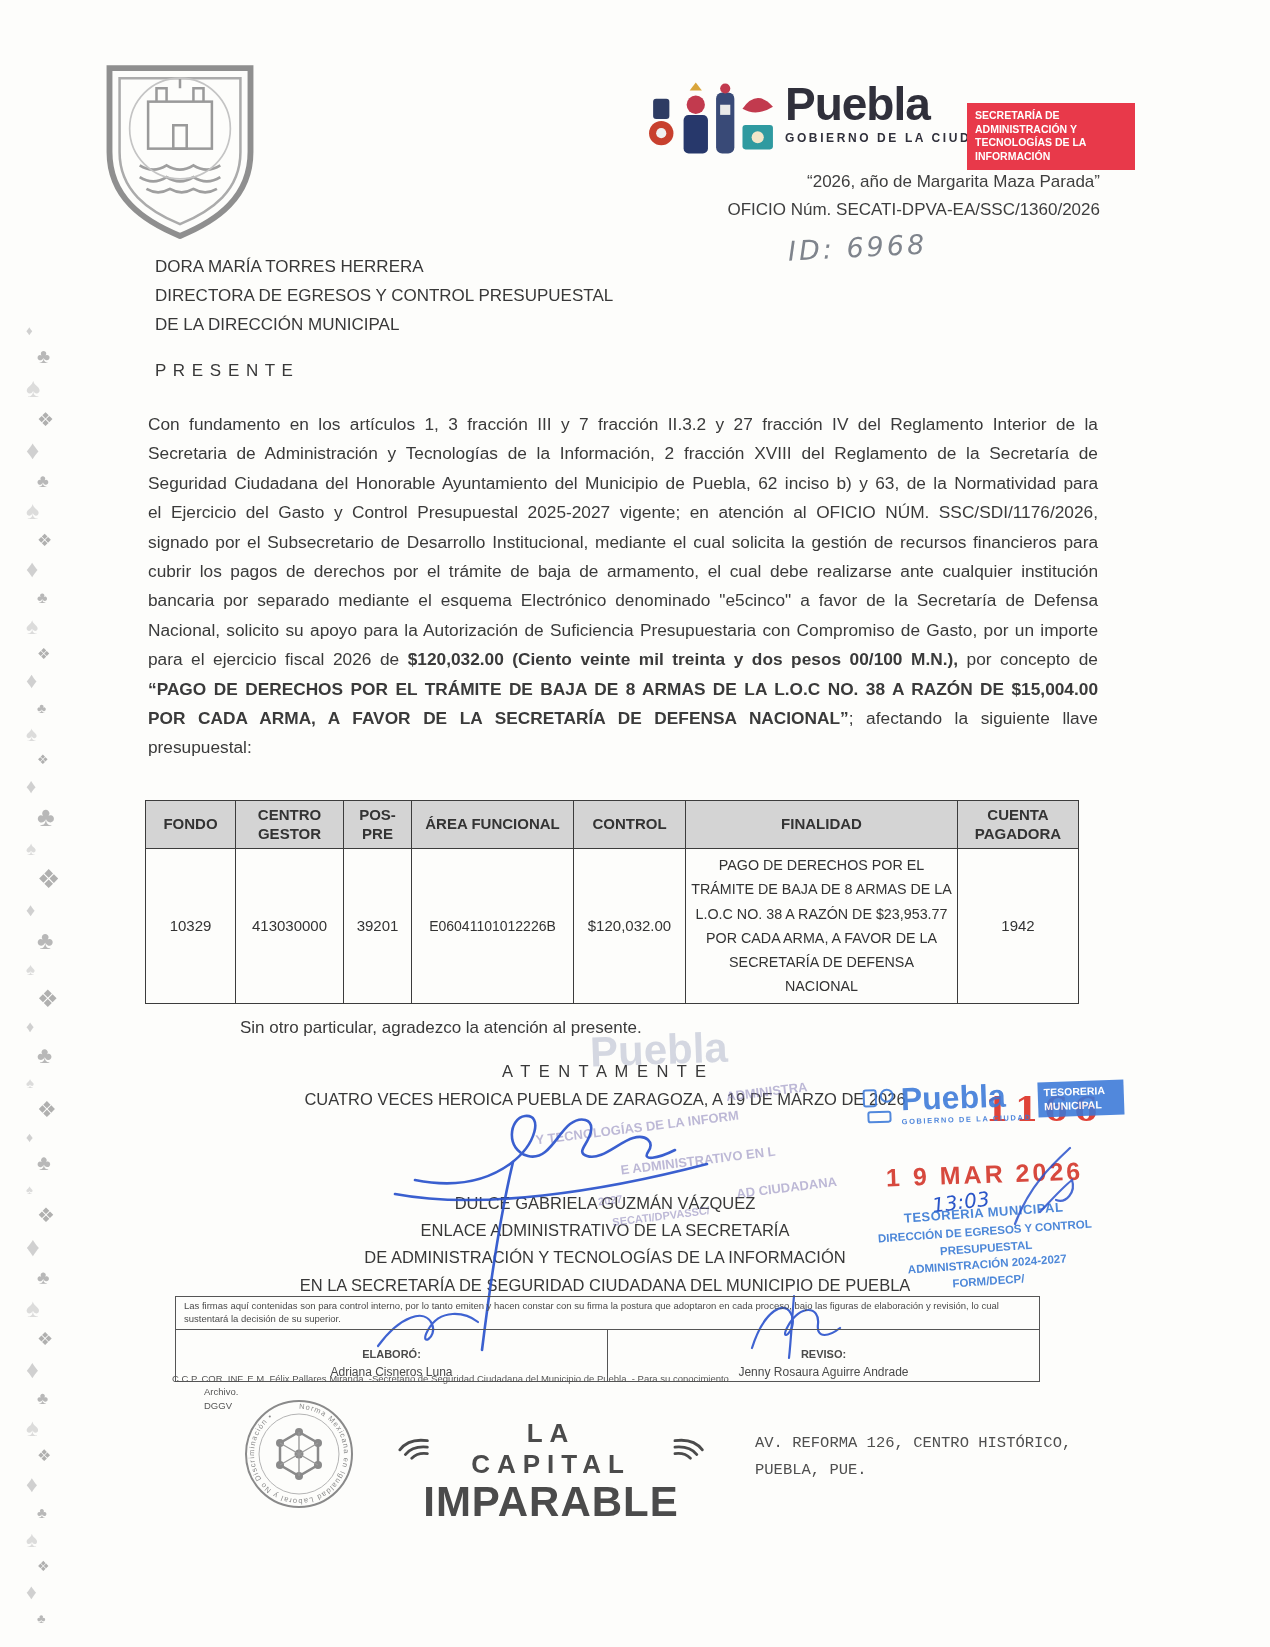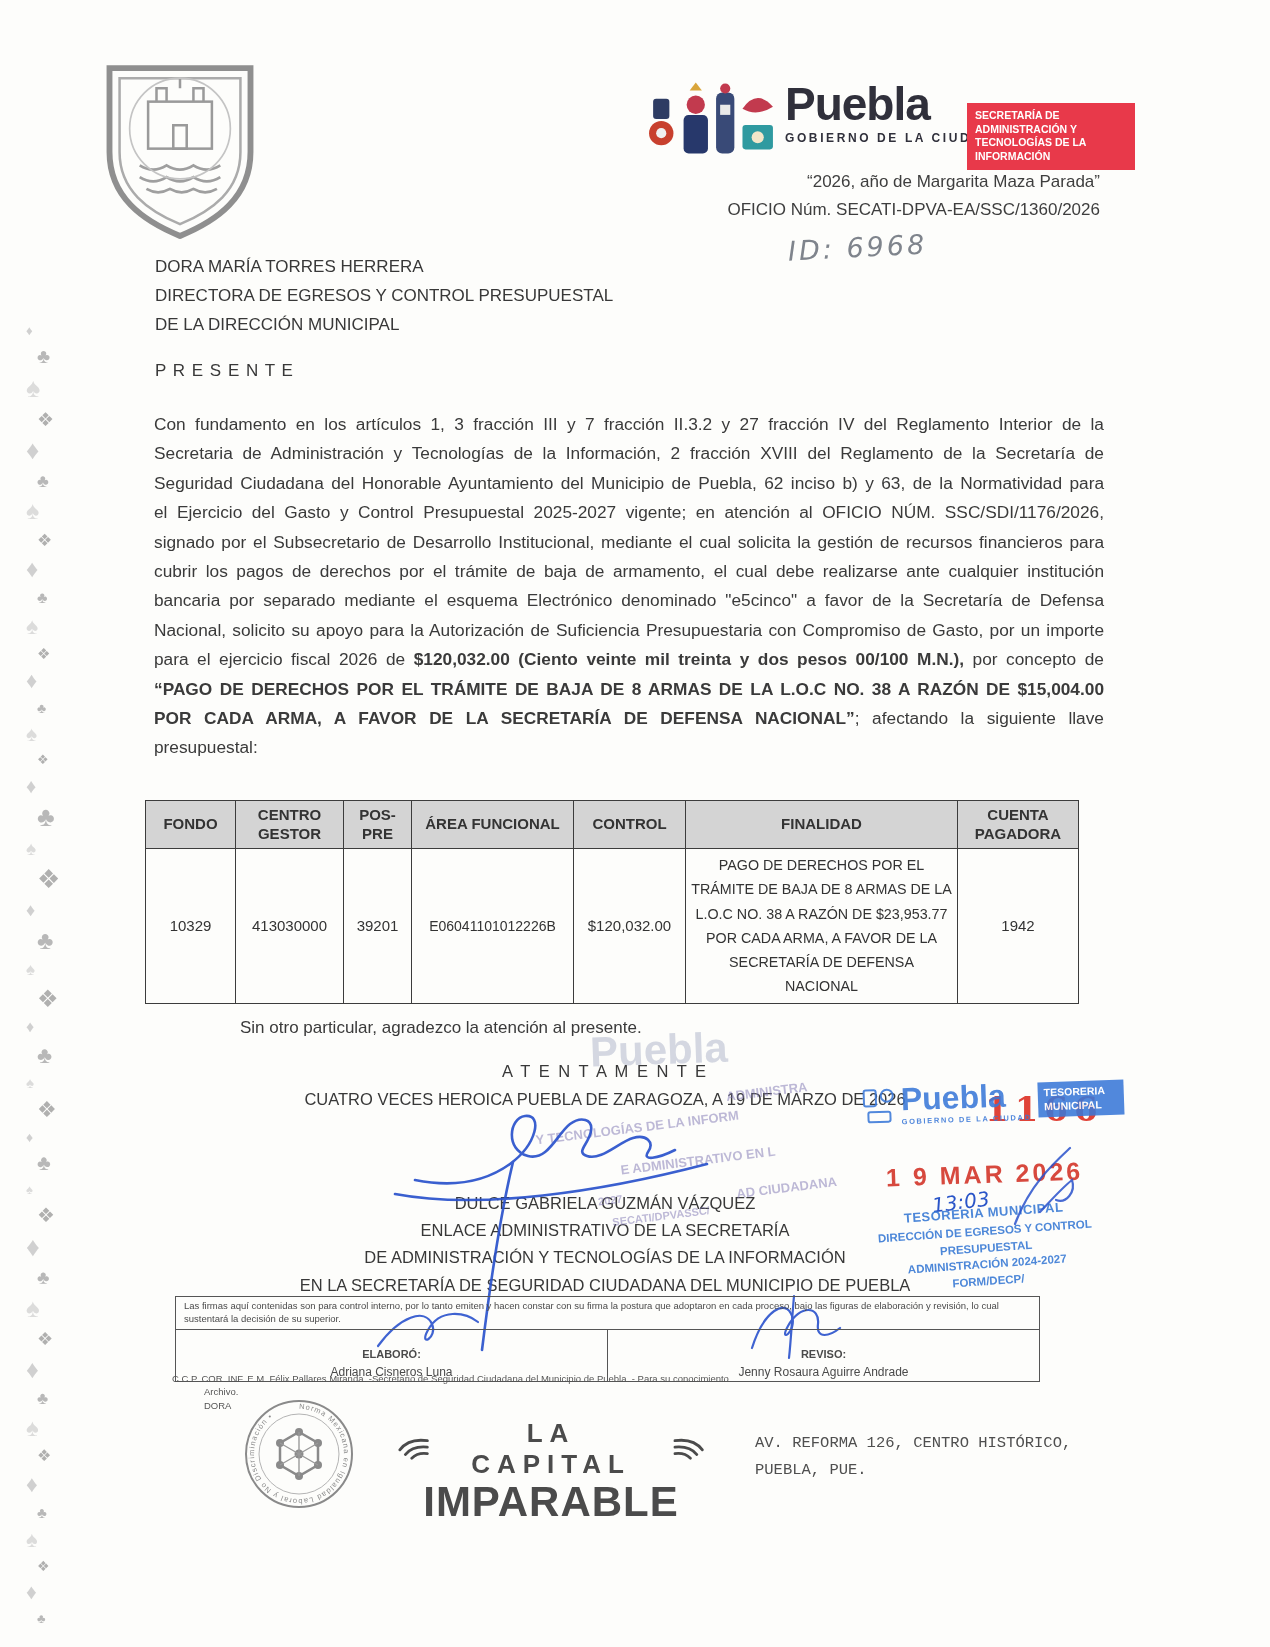--- a/index.html
+++ b/index.html
@@ -38,21 +38,21 @@
     position:absolute; left:788px; top:232px; font-size:27px; color:#7f848c;
     font-style:italic; letter-spacing:3px; transform:rotate(-3deg);
     font-family:"DejaVu Sans", sans-serif;
   }
 
   .recipient { position:absolute; left:155px; top:252px; font-size:17px; line-height:29px; color:#383838; }
   .recipient .presente { letter-spacing:1px; margin-top:17px; }
   .asunto { position:absolute; left:600px; top:340px; width:500px; text-align:right; font-size:17px; line-height:29px; color:#383838; }
 
   .body-par {
-    position:absolute; left:154px; top:410px; width:950px;
+    position:absolute; left:148px; top:410px; width:950px;
     font-size:17.3px; line-height:29.4px; text-align:justify; color:#3a3a3a;
     word-spacing:1.5px;
   }
   .body-par .b { font-weight:bold; }
 
   
   .main-table {
     position:absolute; left:145px; top:800px; width:933px;
     border-collapse:collapse; table-layout:fixed; font-size:15px; color:#333;
   }
@@ -350,21 +350,21 @@
         <div class="siglabel">REVISO:</div>
         <div class="signame">Jenny Rosaura Aguirre Andrade</div>
       </td>
     </tr>
   </tbody>
     </table>
 
   <div class="ccp-block">
     <div>C.C.P. COR. INF. E.M. Félix Pallares Miranda. -Secretario de Seguridad Ciudadana del Municipio de Puebla. - Para su conocimiento.</div>
     <div class="ind">Archivo.</div>
-    <div class="ind">DORA</div>
+    <div class="ind">DGGV</div>
   </div>
 
   <svg class="seal" viewBox="0 0 112 112">
     <circle cx="56" cy="56" r="53" fill="none" stroke="#8a8a8a" stroke-width="2"></circle>
     <circle cx="56" cy="56" r="40" fill="none" stroke="#b4b4b4" stroke-width="1"></circle>
     <defs>
         <path id="sealpath" d="M56 11 a45 45 0 1 1 -0.01 0"></path>
       </defs>
     <text font-size="7.5" fill="#8a8a8a" letter-spacing="1">
       <textPath href="#sealpath">Norma Mexicana en Igualdad Laboral y No Discriminación •</textPath>

